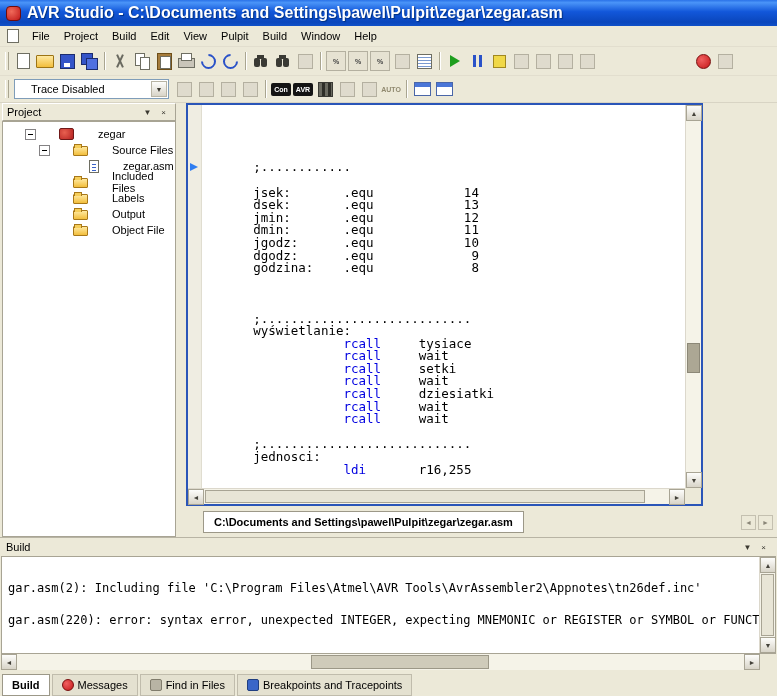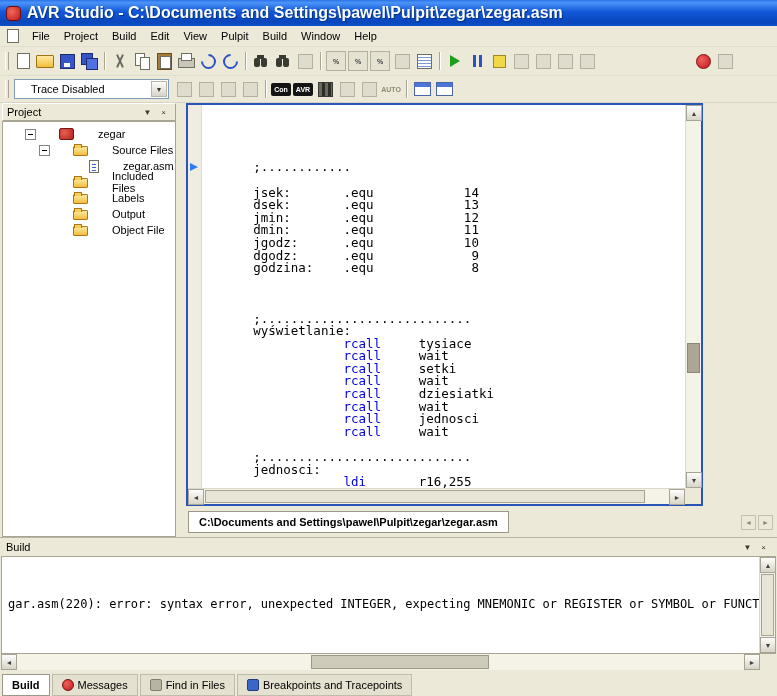--- a/index.html
+++ b/index.html
@@ -101,21 +101,21 @@
   .vscroll{position:absolute;right:0;top:0;width:16px;bottom:16px;background:#F5F3E8;border-left:1px solid #DCD8CC;}
   .hscroll{position:absolute;left:0;right:16px;bottom:0;height:16px;background:#F5F3E8;border-top:1px solid #DCD8CC;}
   .sbtn{position:absolute;width:16px;height:16px;background:linear-gradient(#FDFDFB,#D8D4C8);
     border:1px solid #A8A494;display:flex;align-items:center;justify-content:center;font-size:7px;color:#44423A;}
   .sb-top{top:0;left:0;} .sb-bottom{bottom:0;left:0;} .sb-left{left:0;top:0;} .sb-right{right:0;top:0;}
   .vthumb{position:absolute;left:1px;right:1px;top:238px;height:30px;background:#ACA794;border:1px solid #8C8878;}
   .hthumb{position:absolute;top:1px;bottom:1px;left:17px;width:440px;background:#E8E5D6;border:1px solid #A8A494;}
   .scorner{position:absolute;right:0;bottom:0;width:16px;height:16px;background:#ECE9D8;}
   
   #mditabs{position:absolute;left:186px;top:508px;width:591px;height:29px;padding-top:3px;}
-  .mtab{display:inline-block;margin-left:2px;background:#fff;border:1px solid #9C9888;
+  .mtab{display:inline-block;margin-left:17px;background:#fff;border:1px solid #9C9888;
     padding:4px 10px;font-weight:bold;white-space:nowrap;}
   .mnav{position:absolute;right:4px;top:7px;display:flex;gap:2px;}
   .mnavbtn{width:15px;height:15px;font-size:7px;color:#8A8678;display:flex;align-items:center;justify-content:center;
     background:#ECE9D8;border:1px solid #C4C0B0;}
   
   #buildpanel{position:absolute;left:0;top:537px;width:777px;height:159px;background:#ECE9D8;border-top:1px solid #B8B4A4;}
   .bhead{height:18px;display:flex;align-items:center;padding:0 6px;}
   .bbody{position:absolute;left:1px;right:1px;top:18px;height:98px;background:#fff;border:1px solid #A8A494;}
   .bout{position:absolute;left:0;top:0;right:16px;bottom:0;overflow:hidden;
     font-family:"DejaVu Sans Mono","Liberation Mono",monospace;font-size:12px;padding:24px 0 0 6px;}
@@ -429,23 +429,20 @@
         
       <span class="pl">            </span><span class="kw">rcall</span><span class="pl">     wait</span></div>
       <div class="crow">
         
       <span class="pl">            </span><span class="kw">rcall</span><span class="pl">     dziesiatki</span></div>
       <div class="crow">
         
       <span class="pl">            </span><span class="kw">rcall</span><span class="pl">     wait</span></div>
       <div class="crow">
         
-      <span class="pl">            </span><span class="kw">rcall</span><span class="pl">     jednosci</span></div>
-      <div class="crow">
-        
       <span class="pl">            </span><span class="kw">rcall</span><span class="pl">     wait</span></div>
       <div class="crow">
         
       </div>
       <div class="crow">
         
       <span class="pl">;............................</span></div>
       <div class="crow">
         
       <span class="pl">jednosci:</span></div>
@@ -480,20 +477,21 @@
 <div id="buildpanel">
   <div class="bhead">
     <span>Build</span>
     <span class="phspace"></span>
     <span class="phbtn">▼</span>
     <span class="phbtn">×</span>
   </div>
   <div class="bbody">
     <div class="bout">
 
+    <div class="bline">gar.asm(2): Including file 'C:\Program Files\Atmel\AVR Tools\AvrAssembler2\Appnotes\tn26def.inc'</div>
         <div class="bline"></div>
         <div class="bline">gar.asm(220): error: syntax error, unexpected INTEGER, expecting MNEMONIC or REGISTER or SYMBOL or FUNCTION</div>
       </div>
     <div class="bvscroll">
       <div class="sbtn sb-top">▲</div>
       <div class="bvthumb"></div>
       <div class="sbtn sb-bottom">▼</div>
     </div>
   </div>
   <div class="bhscroll">

